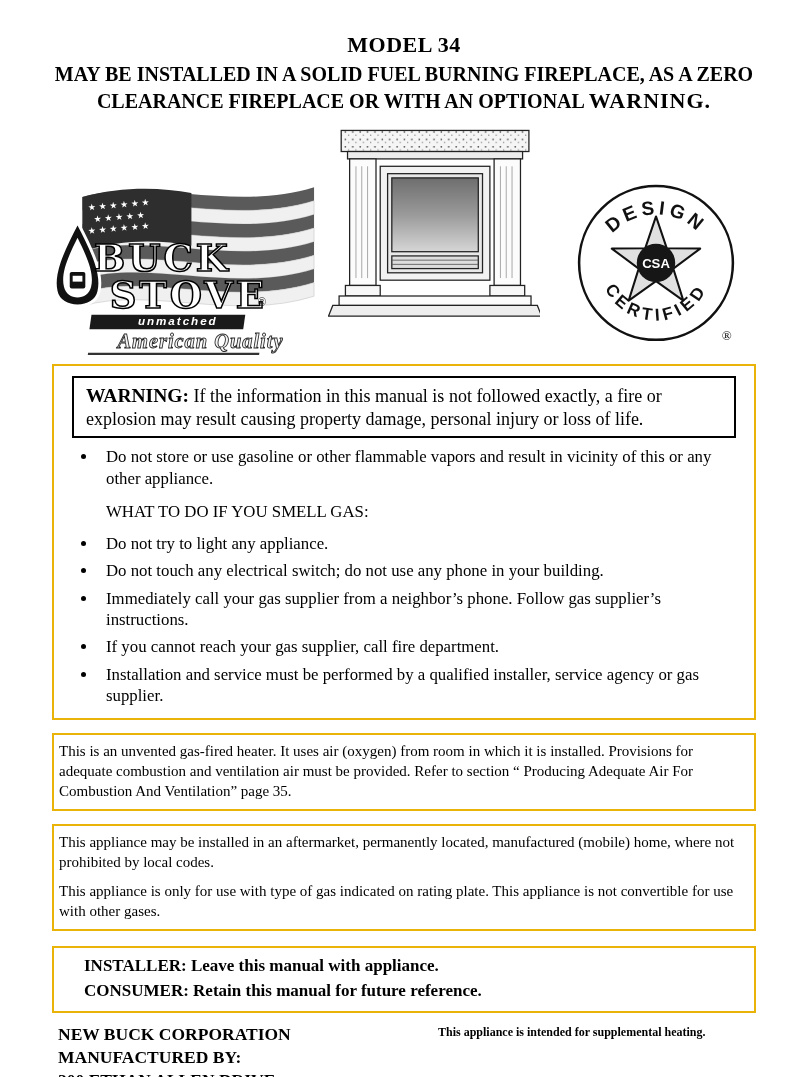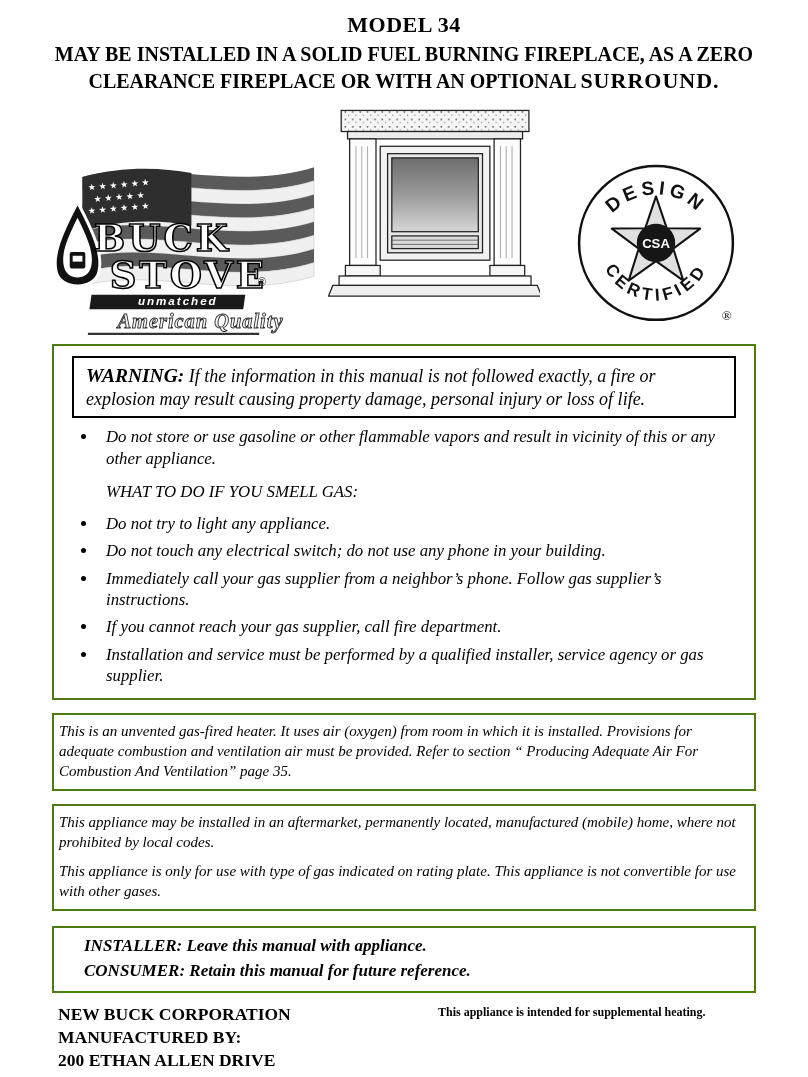--- a/index.html
+++ b/index.html
@@ -1,33 +1,33 @@
 <!DOCTYPE html>
 <html><head>
 <meta charset="utf-8">
 <style>
   html,body{margin:0;padding:0;}
   body{width:808px;height:1077px;background:#fff;color:#000;
        font-family:"Liberation Serif",serif;overflow:hidden;}
-  .page{position:relative;width:808px;height:839px;}
+  .page{position:relative;width:808px;height:839px;margin-top:20px;}
 
   
   .title-block{text-align:center;padding-top:12px;}
   .title-model{font-size:22px;font-weight:bold;letter-spacing:.5px;}
   .title-sub{font-size:20px;font-weight:bold;width:700px;margin:3px auto 0;line-height:1.3;}
   .title-sub .surround{font-size:22px;letter-spacing:1px;}
 
   
   .graphics-row{position:relative;height:244px;margin-top:4px;}
   .logo{position:absolute;left:24px;top:50px;}
   .fireplace{position:absolute;left:328px;top:2px;}
   .seal{position:absolute;left:570px;top:60px;}
 
   
-  .boxed{border:2px solid #4d7c0f;margin:0 52px;background:#fff;font-style:italic;}
+  .boxed{border:2px solid #eab308;margin:0 52px;background:#fff;}
   .warning-outer{padding:8px 14px 6px;}
   .warning-inner{border:2.5px solid #000;margin:2px 4px 8px;padding:5px 12px;
                  font-size:18px;line-height:1.3;}
   .warning-inner .w-label{font-weight:bold;font-size:19.5px;}
   ul.bullets{list-style:disc;margin:6px 0 0 0;padding-left:30px;}
   ul.bullets li{padding-left:8px;margin-bottom:6px;font-size:16.8px;line-height:1.27;}
   .smell-gas{margin:13px 0 11px 38px;font-size:16.8px;}
 
   .info-box{margin-top:13px;padding:7px 5px;font-size:15px;line-height:1.32;}
   .info-box p{margin:0;}
@@ -43,21 +43,21 @@
   .footer-right{flex:1;position:relative;min-height:128px;}
   .supplemental{font-weight:bold;font-size:12px;text-align:left;margin-top:2px;}
 </style>
 </head>
 <body>
 
 <div class="page">
 
   <div class="title-block">
     <div class="title-model">MODEL 34</div>
-    <div class="title-sub"><span>MAY BE INSTALLED IN A SOLID FUEL BURNING FIREPLACE, AS A ZERO CLEARANCE FIREPLACE OR WITH AN OPTIONAL</span> <span class="surround">SURROUND.</span></div>
+    <div class="title-sub"><span>MAY BE INSTALLED IN A SOLID FUEL BURNING FIREPLACE, AS A ZERO CLEARANCE FIREPLACE OR WITH AN OPTIONAL</span> <span class="surround">WARNING.</span></div>
   </div>
 
   <div class="graphics-row">
 
     <svg class="logo" width="292" height="196" viewBox="0 0 300 198" role="img">
 
       <g>
         <path d="M60,26 C130,6 215,42 298,16 L298,30 C215,56 130,20 60,40 Z" fill="#5a5a5a"></path>
         <path d="M60,40 C130,20 215,56 298,30 L298,44 C215,70 130,34 60,54 Z" fill="#f0f0f0" stroke="#bbb" stroke-width="0.5"></path>
         <path d="M60,54 C130,34 215,70 298,44 L298,58 C215,84 130,48 60,68 Z" fill="#5a5a5a"></path>

